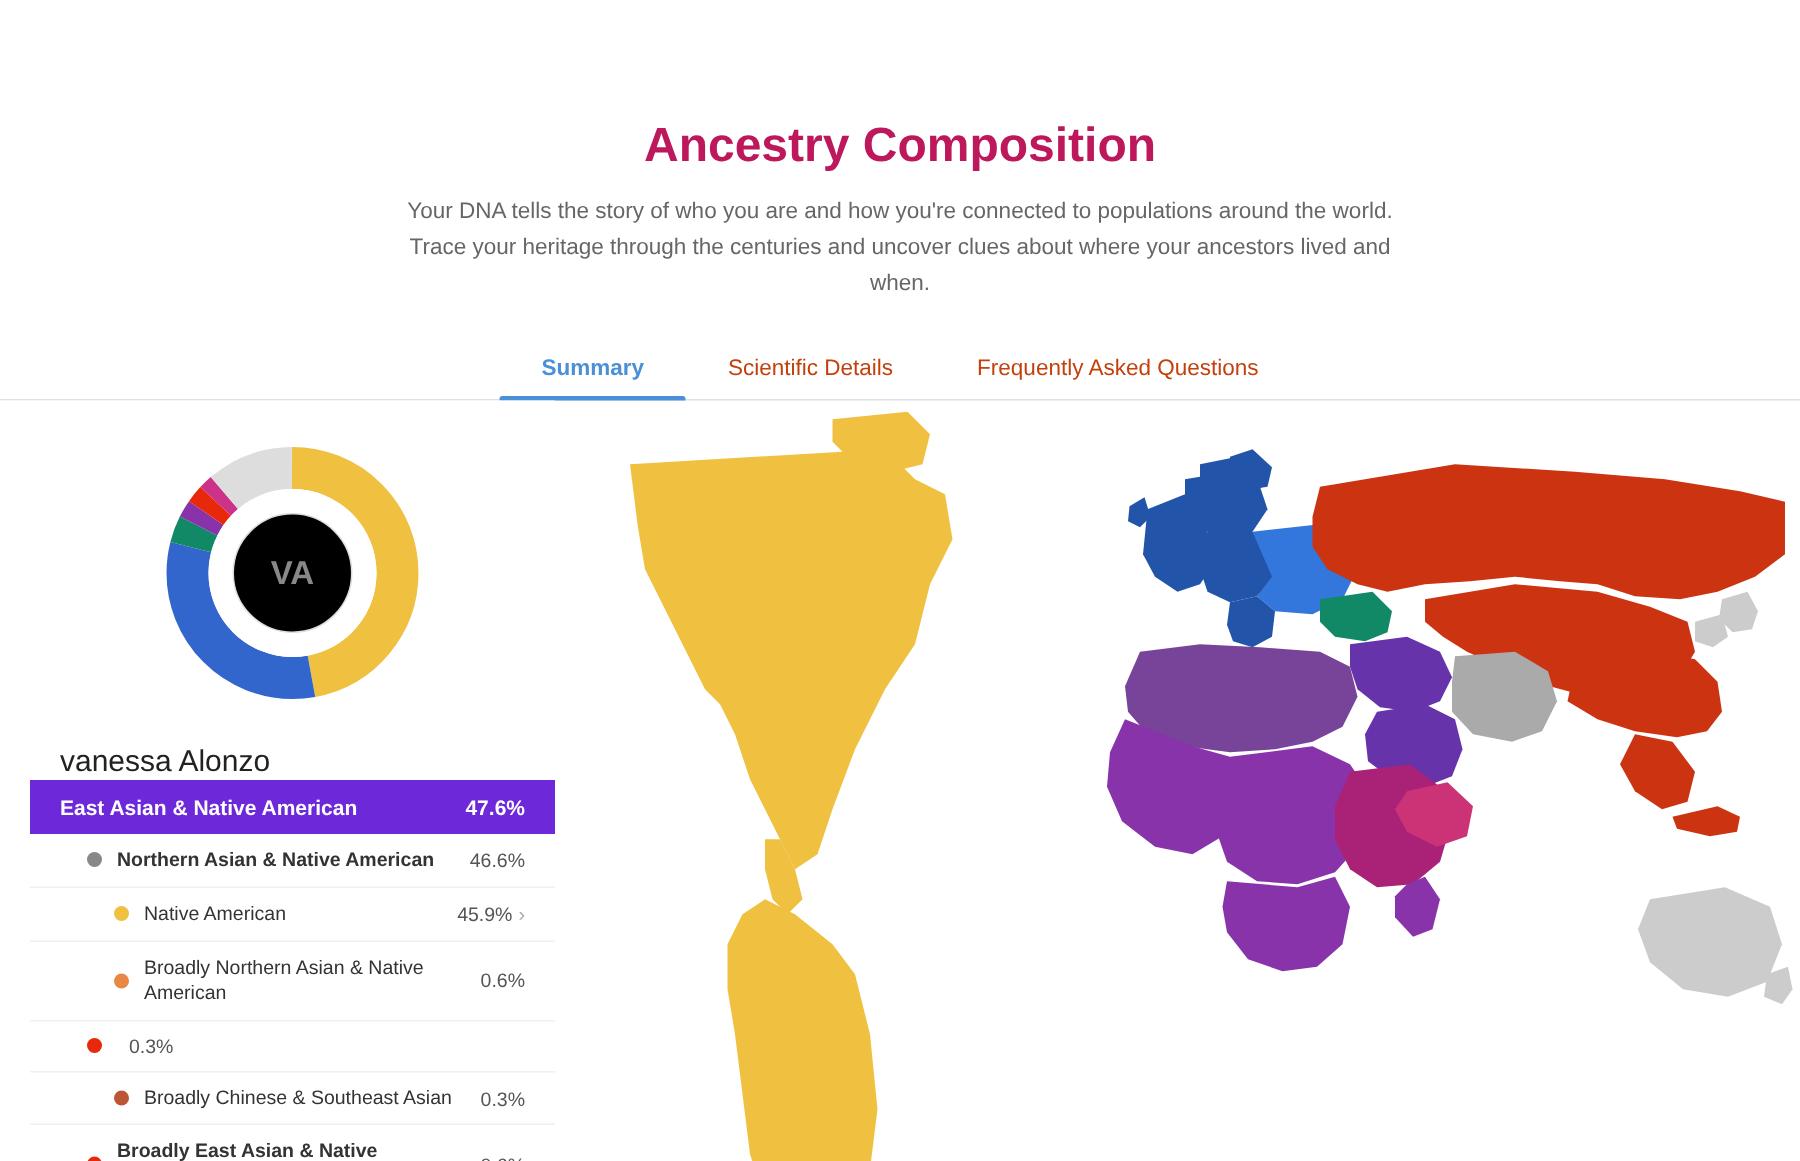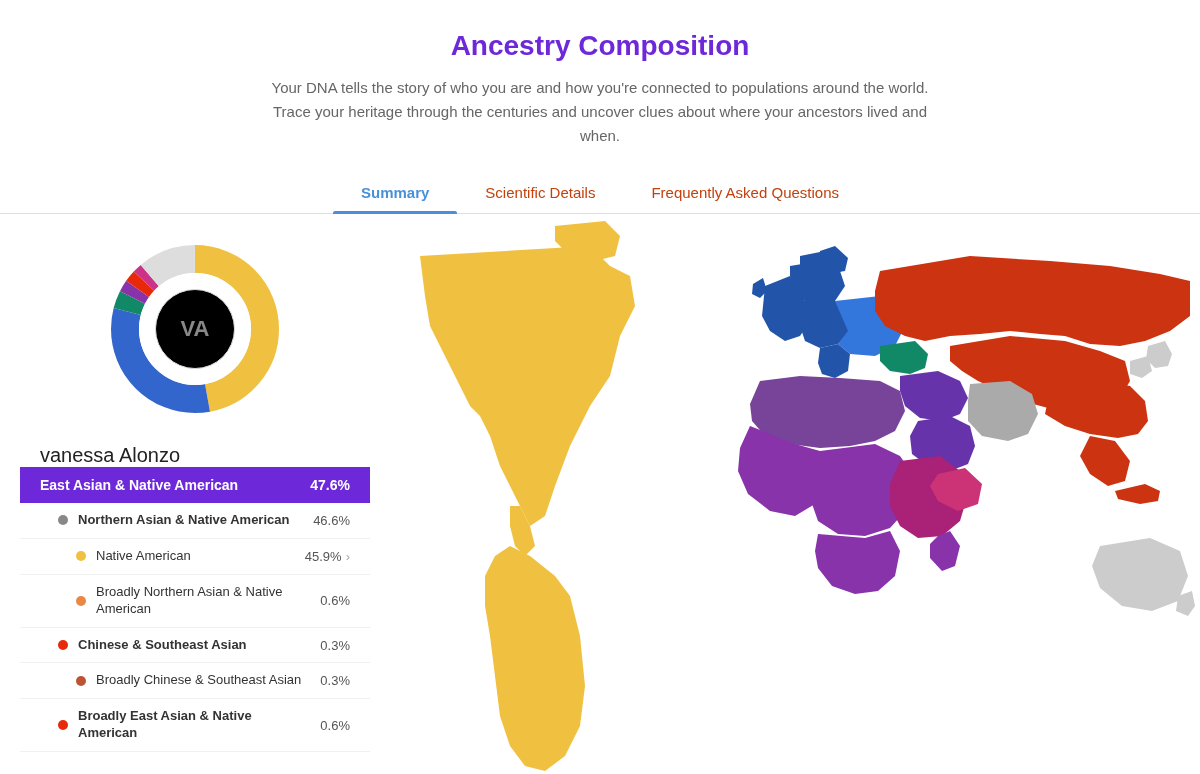--- a/index.html
+++ b/index.html
@@ -1,19 +1,19 @@
 <!DOCTYPE html>
 <html><head>
   <meta charset="utf-8">
   <style>
     * { box-sizing: border-box; margin: 0; padding: 0; }
     body { font-family: 'Helvetica Neue', Arial, sans-serif; background: #fff; color: #333; overflow-x: hidden; }
 
     .page-header { text-align: center; padding: 30px 20px 0; }
-    .page-title { font-size: 28px; font-weight: 700; color: #6d28d9; margin-bottom: 14px; }
+    .page-title { font-size: 32px; font-weight: 700; color: #be185d; margin-bottom: 14px; margin-top: 48px; }
     .page-subtitle { font-size: 15px; color: #666; max-width: 680px; margin: 0 auto 24px; line-height: 1.6; }
 
     .tabs { display: flex; justify-content: center; border-bottom: 1px solid #e0e0e0; margin-bottom: 0; }
     .tab { padding: 12px 28px; font-size: 15px; cursor: pointer; color: #c2410c; position: relative; text-decoration: none; }
     .tab.active { color: #4a90d9; font-weight: 600; }
     .tab.active::after { content: ''; position: absolute; bottom: -1px; left: 0; right: 0; height: 3px; background: #4a90d9; border-radius: 2px 2px 0 0; }
 
     .main-content { display: flex; position: relative; min-height: 620px; }
 
     
@@ -114,21 +114,20 @@
       </div>
 
       <div class="ancestry-item sub2">
         <span class="dot" style="background:#e88844;"></span>
         <span class="item-name">Broadly Northern Asian &amp; Native American</span>
         <span class="item-pct">0.6%</span>
       </div>
 
       <div class="ancestry-item sub bold-item">
         <span class="dot" style="background:#e8280a;"></span>
-        <span class="item-name">Chinese &amp; Southeast Asian</span>
         <span class="item-pct">0.3%</span>
       </div>
 
       <div class="ancestry-item sub2">
         <span class="dot" style="background:#bb5533;"></span>
         <span class="item-name">Broadly Chinese &amp; Southeast Asian</span>
         <span class="item-pct">0.3%</span>
       </div>
 
       <div class="ancestry-item sub bold-item">

